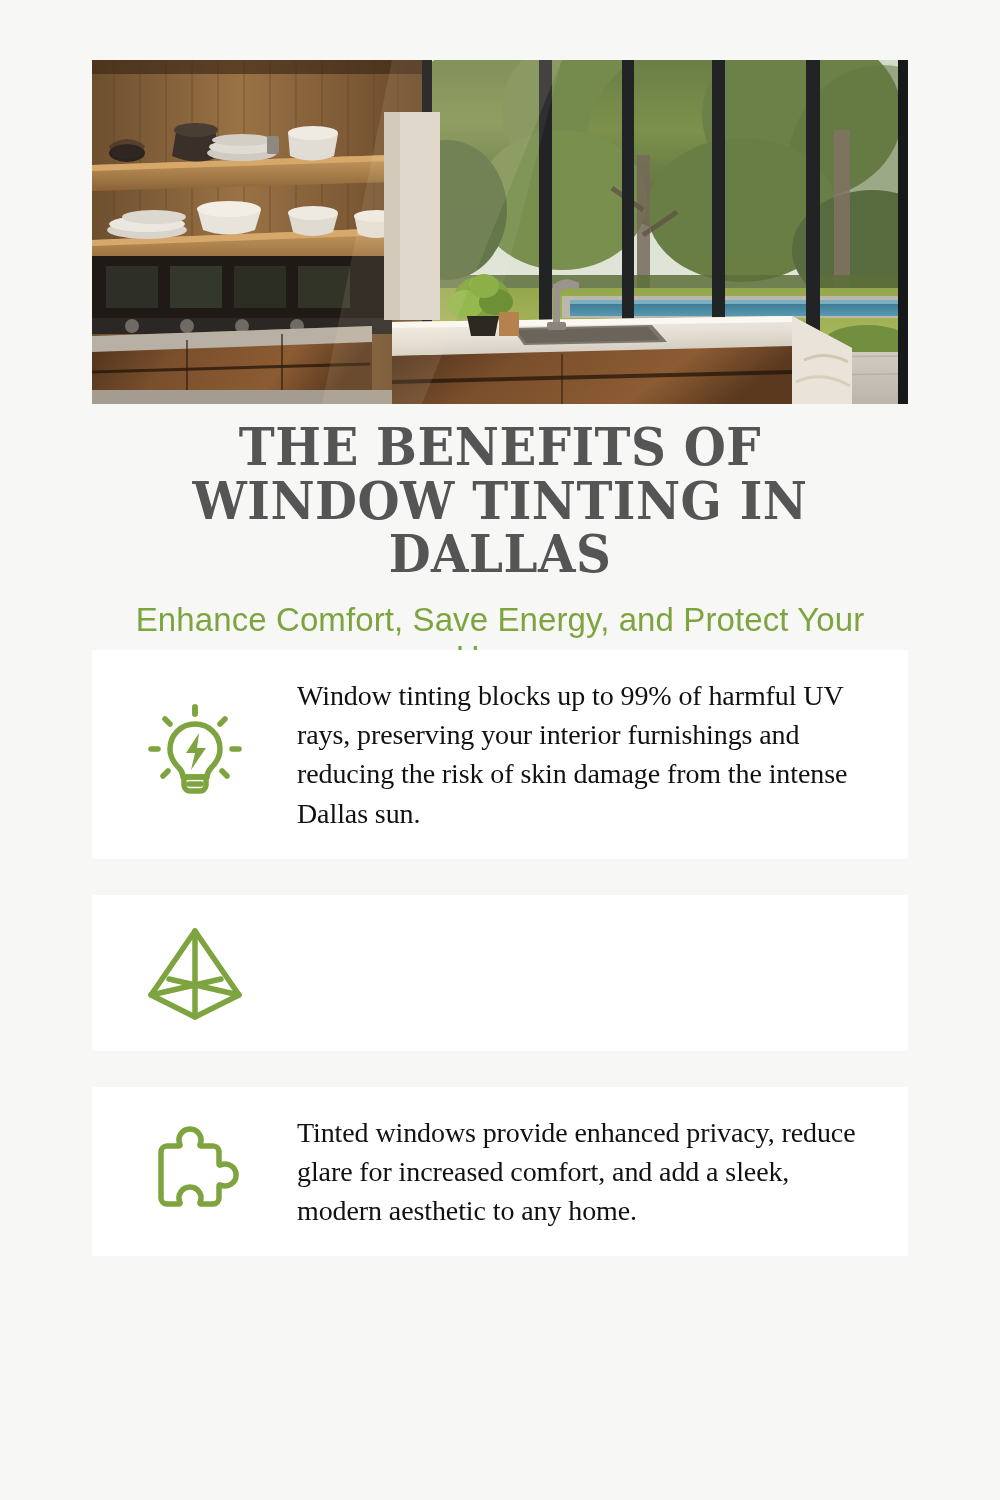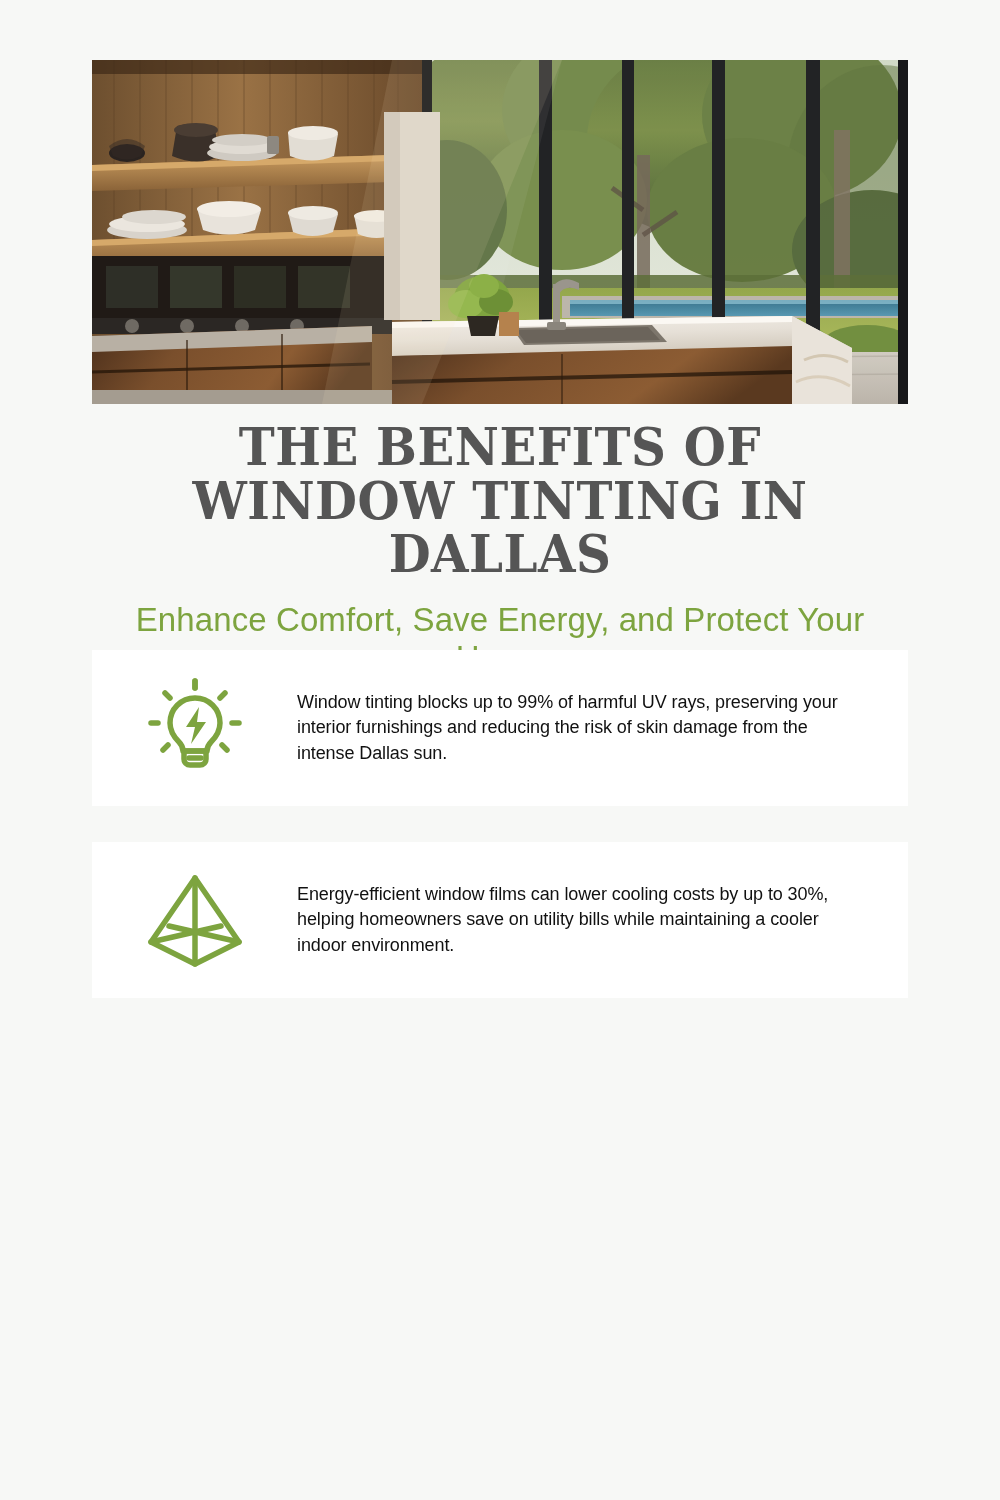--- a/index.html
+++ b/index.html
@@ -83,22 +83,22 @@
   .card-icon {
     flex: 0 0 205px;
     display: flex;
     align-items: center;
     justify-content: center;
   }
   .card-icon svg { display: block; }
 
   .card-text {
     flex: 1 1 auto;
-    font-family: Liberation Sans, sans-serif;
-    font-size: 18px;
+    font-family: Liberation Serif, serif;
+    font-size: 28px;
     line-height: 1.40;
     color: #111111;
     letter-spacing: -0.1px;
     padding-right: 8px;
   }
 </style>
 </head>
 <body>
 
 <div class="page">
@@ -353,18 +353,25 @@
           <g stroke="#7da43f" stroke-width="5.5" stroke-linecap="round" stroke-linejoin="round">
 
             <path d="M52 10 L96 74 L52 96 L8 74 Z"></path>
 
             <path d="M52 10 L52 96"></path>
             <path d="M8 74 L78 58"></path>
             <path d="M96 74 L26 58"></path>
           </g>
         </svg>
       </div>
-      <div class="card-text">Energy-efficient window films can lower cooling costs by up to 30%, helping homeowners save on utility bills while maintaining a cooler indoor environment.</div>
     </div>
 
+    <div class="card">
+      <div class="card-icon">
+        <svg width="104" height="104" viewBox="0 0 104 104" fill="none">
+          <path d="M18 32 a6 6 0 0 1 6 -6 h12 a1 1 0 0 0 1 -1.5 a11 11 0 1 1 20 0 a1 1 0 0 0 1 1.5 h12 a6 6 0 0 1 6 6 v12 a1 1 0 0 0 1.5 1 a11 11 0 1 1 0 20 a1 1 0 0 0 -1.5 1 v12 a6 6 0 0 1 -6 6 h-12 a1 1 0 0 1 -1 -1.5 a11 11 0 1 0 -20 0 a1 1 0 0 1 -1 1.5 h-12 a6 6 0 0 1 -6 -6 z" stroke="#7da43f" stroke-width="5.5" stroke-linejoin="round" fill="none"></path>
+        </svg>
+      </div>
+      <div class="card-text">Tinted windows provide enhanced privacy, reduce glare for increased comfort, and add a sleek, modern aesthetic to any home.</div>
+    </div>
 
   </div>
 </div>
 
 </body></html>

